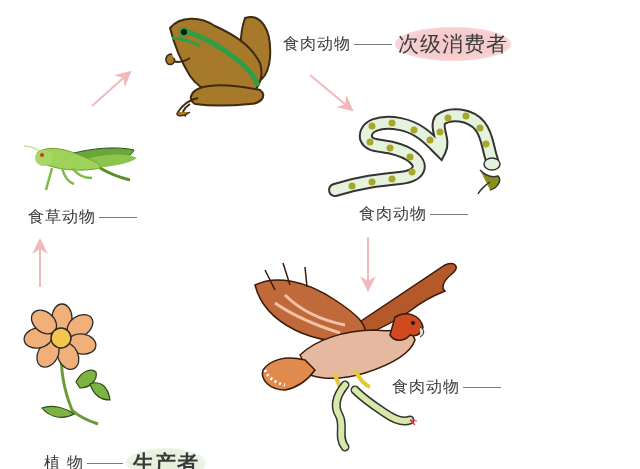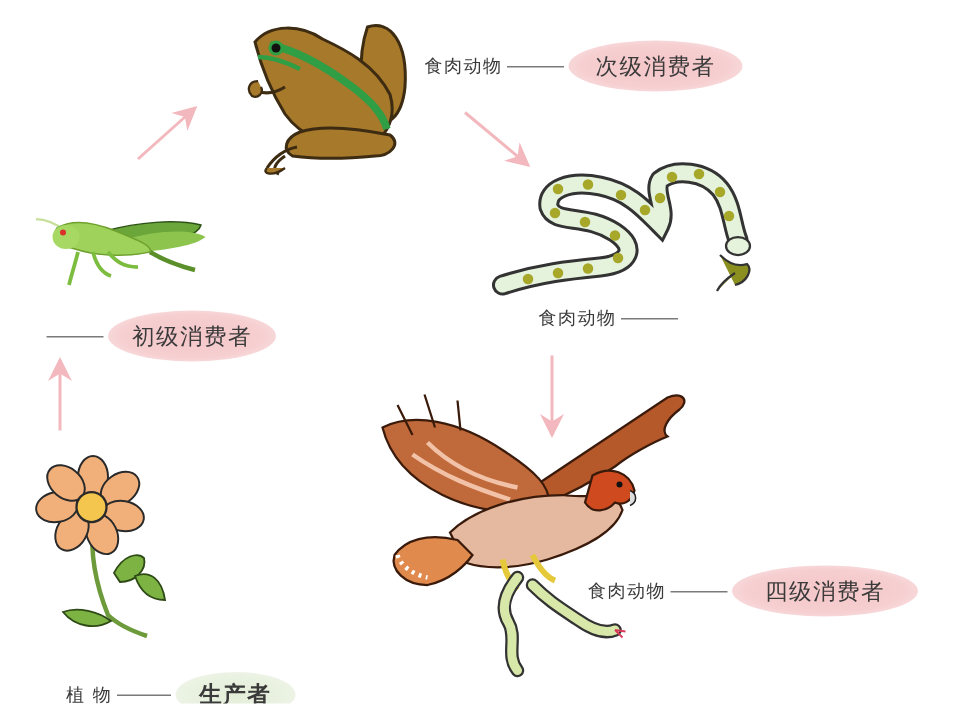--- a/index.html
+++ b/index.html
@@ -1,22 +1,22 @@
 <!DOCTYPE html>
 <html><head>
   <meta charset="utf-8">
   <style>
     * { margin: 0; padding: 0; box-sizing: border-box; }
     html, body { width: 640px; height: 469px; background: #ffffff; overflow: hidden; }
     body { position: relative; font-family: "DejaVu Serif", "Liberation Serif", serif; }
     .label-row { position: absolute; display: flex; align-items: center; }
-    .animal-text { font-size: 12px; color: #3a3a3a; letter-spacing: 1px; white-space: nowrap; }
+    .animal-text { font-size: 16px; color: #3a3a3a; letter-spacing: 1px; white-space: nowrap; }
     .dash { height: 1px; background: #7a7a7a; margin: 0 3px; }
     .role-pill {
-      font-size: 15px; color: #3a3a3a; letter-spacing: 1px; white-space: nowrap;
+      font-size: 21px; color: #3a3a3a; letter-spacing: 1px; white-space: nowrap;
       border-radius: 50%; display: flex; align-items: center; justify-content: center;
     }
     .role-pill.consumer { background: radial-gradient(ellipse at center, #f4c6c8 0%, #f6cfd1 60%, #fbe6e7 90%, rgba(255,255,255,0) 100%); }
     .role-pill.producer { background: radial-gradient(ellipse at center, #e3eed8 0%, #eaf2e2 60%, #f4f8ef 90%, rgba(255,255,255,0) 100%); }
     svg { position: absolute; overflow: visible; }
   </style>
 </head>
 <body>
 
 <svg width="640" height="469" style="left:0;top:0;pointer-events:none;">
@@ -144,32 +144,31 @@
   <circle cx="49" cy="38" r="10" fill="#f5c64e" stroke="#2a2a2a" stroke-width="1.5"></circle>
 </svg>
 
 <div class="label-row" style="left:283px;top:27px;">
   <span class="animal-text">食肉动物</span>
   <span class="dash" style="width:38px;"></span>
   <span class="role-pill consumer" style="width:116px;height:34px;">次级消费者</span>
 </div>
 
 <div class="label-row" style="left:28px;top:207px;">
+  <span class="animal-text">食草动物</span>
   <span class="dash" style="width:38px;"></span>
-  <span class="role-pill consumer" style="width:112px;height:34px;">初级消费者</span>
 </div>
 
 <div class="label-row" style="left:359px;top:204px;">
   <span class="animal-text">食肉动物</span>
   <span class="dash" style="width:38px;"></span>
 </div>
 
 <div class="label-row" style="left:392px;top:377px;">
   <span class="animal-text">食肉动物</span>
   <span class="dash" style="width:38px;"></span>
-  <span class="role-pill consumer" style="width:124px;height:34px;">四级消费者</span>
 </div>
 
 <div class="label-row" style="left:44px;top:448px;">
   <span class="animal-text">植 物</span>
   <span class="dash" style="width:36px;"></span>
   <span class="role-pill producer" style="width:80px;height:30px;font-weight:bold;">生产者</span>
 </div>
 
 </body></html>

